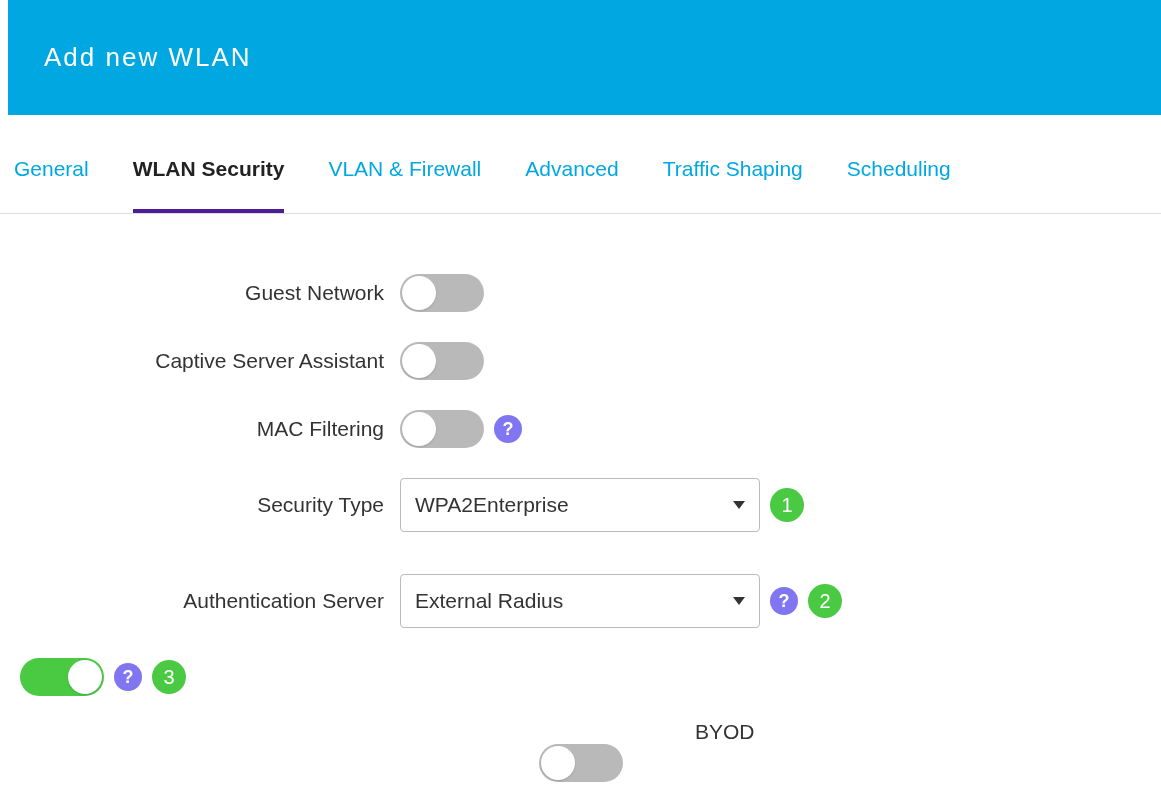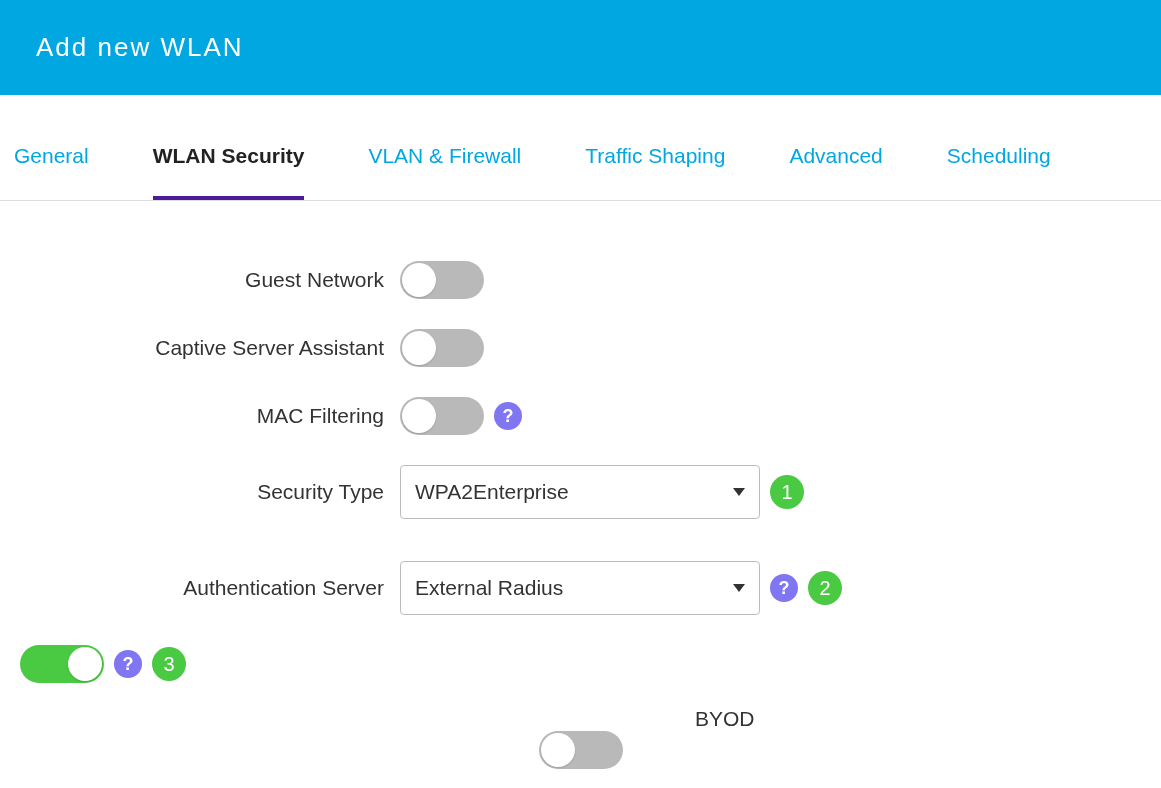--- a/index.html
+++ b/index.html
@@ -4,32 +4,33 @@
 <style>
   * { box-sizing: border-box; margin: 0; padding: 0; }
   body {
     font-family: Arial, Helvetica, sans-serif;
     background: #fff;
     color: #333;
     width: 1161px;
   }
   .header-bar {
     background: #00a7e1;
-    padding: 32px 36px;
+    padding: 42px 36px;
     color: #fff;
     font-size: 26px;
     letter-spacing: 2px;
     font-weight: 400;
+    margin-left: 8px;
   }
   .tabs {
     display: flex;
-    gap: 64px;
+    gap: 44px;
     padding: 32px 14px 0 14px;
     border-bottom: 1px solid #ddd;
-    margin-top: 17px;
+    margin-top: 10px;
   }
   .tab {
     font-size: 21px;
     color: #00a7e1;
     padding-bottom: 28px;
     cursor: pointer;
     border-bottom: 4px solid transparent;
   }
   .tab.active {
     color: #222;
@@ -144,22 +145,22 @@
 <body>
 
 <div class="header-bar">
   <span>Add new WLAN</span>
 </div>
 
 <div class="tabs">
   <div class="tab">General</div>
   <div class="tab active">WLAN Security</div>
   <div class="tab">VLAN &amp; Firewall</div>
+  <div class="tab">Advanced</div>
   <div class="tab">Traffic Shaping</div>
-  <div class="tab">Advanced</div>
   <div class="tab">Scheduling</div>
 </div>
 
 <div class="form-area">
 
   <div class="form-row">
     <div class="form-label">Guest Network</div>
     <div class="form-ctrl">
       <div class="toggle">
           <div class="knob"></div>

